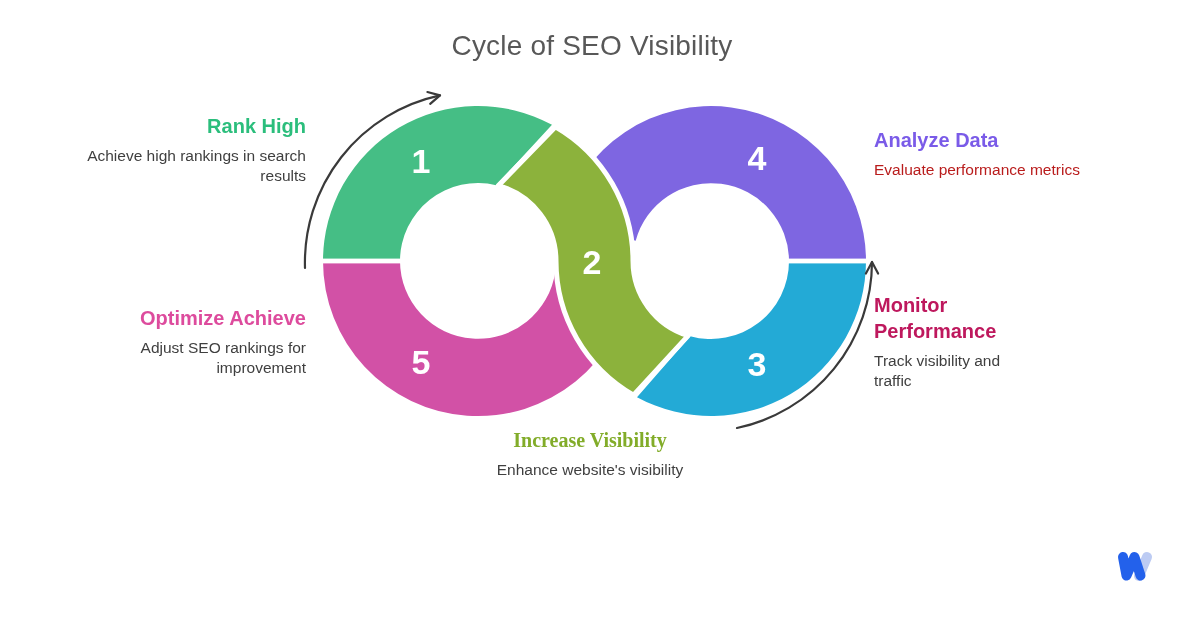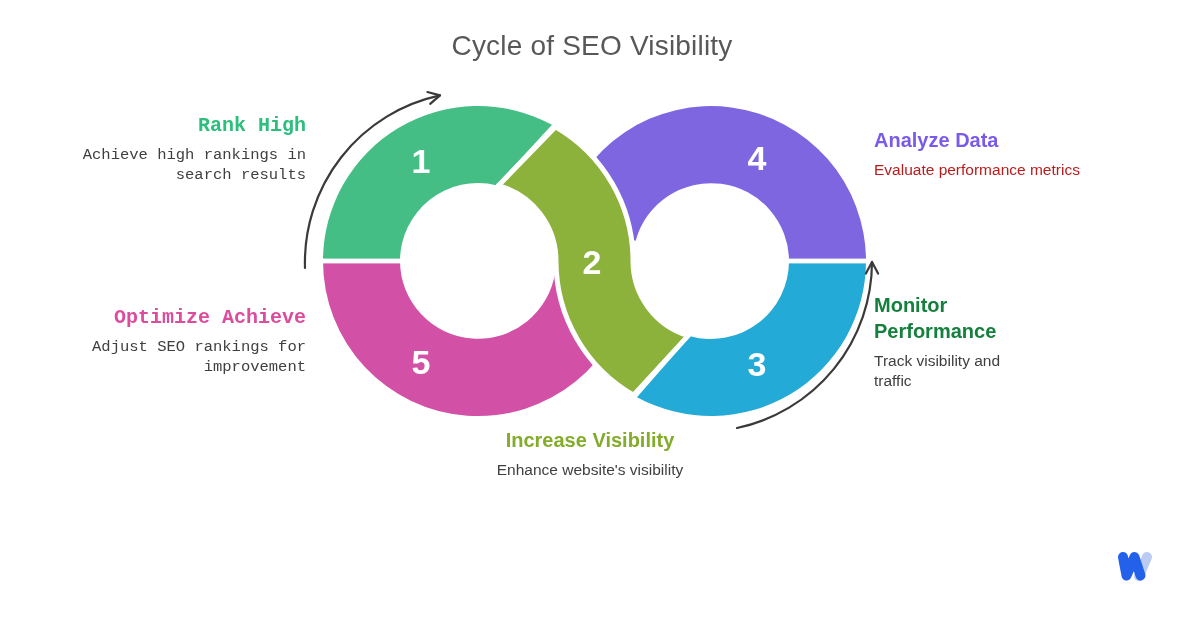--- a/index.html
+++ b/index.html
@@ -12,21 +12,21 @@
     position:absolute;top:30px;left:0;width:1184px;text-align:center;
     font-size:28px;letter-spacing:.2px;
   }
   .label-block{position:absolute;}
   .label-block h2{
     margin:0 0 7px 0;font-size:20px;line-height:26px;font-weight:700;
   }
   .label-block p{
     margin:0;font-size:15.5px;line-height:19.5px;color:#3F3F3F;
   }
-  .align-right{text-align:right;font-family:Liberation Mono, monospace;}
+  .align-right{text-align:right;}
   .align-left{text-align:left;}
   .align-center{text-align:center;}
   .rank-high{top:113px;left:56px;width:250px;}
   .optimize{top:305px;left:56px;width:250px;}
   .analyze{top:127px;left:874px;width:210px;}
   .monitor{top:292px;left:874px;width:165px;}
   .increase{top:427px;left:416px;width:348px;}
   .seg-number{
     font-family:"Liberation Sans",sans-serif;font-weight:700;font-size:34px;
     fill:#ffffff;text-anchor:middle;
@@ -88,22 +88,22 @@
     <h2 style="color: rgb(221, 75, 157);">Optimize Achieve</h2>
     <p style="color: rgb(63, 63, 63);">Adjust SEO rankings for improvement</p>
   </div>
 
   <div class="label-block analyze align-left">
     <h2 style="color: rgb(122, 91, 232);">Analyze Data</h2>
     <p style="color: #b91c1c;">Evaluate performance metrics</p>
   </div>
 
   <div class="label-block monitor align-left">
-    <h2 style="color: #15803d;">Monitor Performance</h2>
+    <h2 style="color: #be185d;">Monitor Performance</h2>
     <p style="color: rgb(63, 63, 63);">Track visibility and traffic</p>
   </div>
 
   <div class="label-block increase align-center">
-    <h2 style="color: rgb(130, 172, 41);">Increase Visibility</h2>
+    <h2 style="color: rgb(130, 172, 41); font-family: Liberation Serif, serif;">Increase Visibility</h2>
     <p style="color: rgb(63, 63, 63);">Enhance website's visibility</p>
   </div>
 
 </div>
 
 </body></html>

